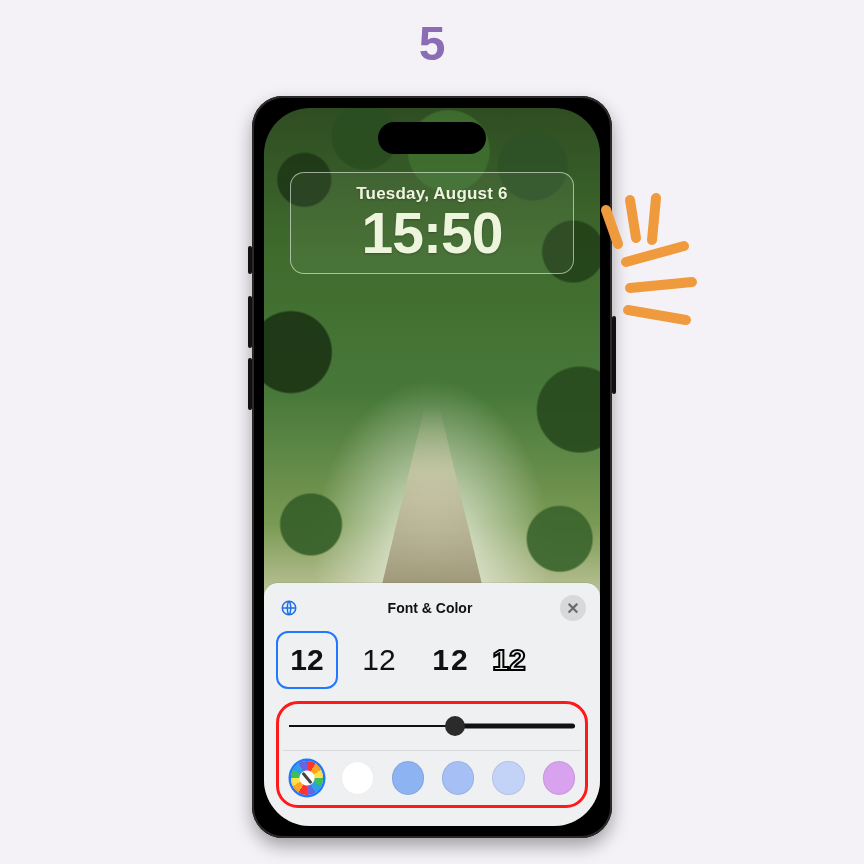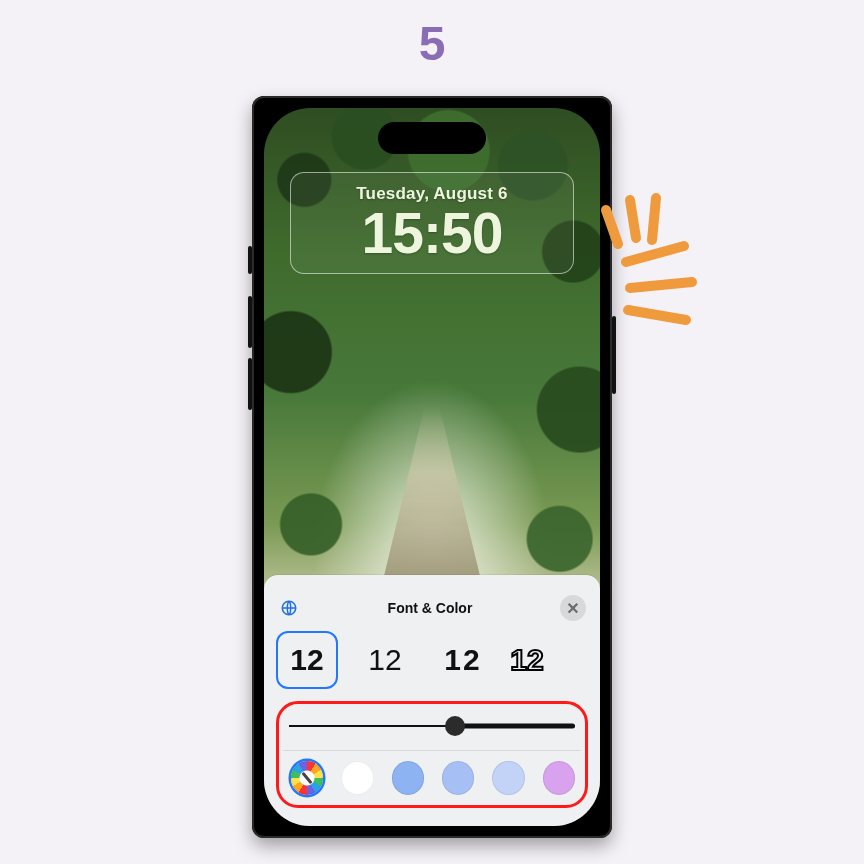--- a/index.html
+++ b/index.html
@@ -10,21 +10,21 @@
     position:relative;overflow:hidden;
   }
   .step-num{
     position:absolute;top:16px;left:50%;transform:translateX(-50%);
     font-size:48px;font-weight:700;color:#8b6db5;
   }
   
   .phone{
     position:absolute;left:50%;top:96px;transform:translateX(-50%);
     width:360px;height:742px;
-    background:#000;border-radius:12px;
+    background:#000;border-radius:31px;
     box-shadow:0 8px 18px rgba(0,0,0,.35),inset 0 0 0 2px #2a2a2a;
     padding:12px;
   }
   
   .btn-l1,.btn-l2,.btn-l3,.btn-r{
     position:absolute;background:#111;border-radius:3px;
   }
   .btn-l1{left:-4px;top:150px;width:4px;height:28px}
   .btn-l2{left:-4px;top:200px;width:4px;height:52px}
   .btn-l3{left:-4px;top:262px;width:4px;height:52px}
@@ -81,42 +81,42 @@
     font-size:17px;font-weight:600;letter-spacing:.2px;
     margin-bottom:2px;
   }
   .time{font-size:57px;font-weight:600;line-height:.95;letter-spacing:-1px}
 
   
   .sheet{
     position:absolute;left:0;right:0;bottom:0;
     background:#eff0f1;
     border-top-left-radius:14px;border-top-right-radius:14px;
-    padding:20px 12px 18px 12px;z-index:4;
+    padding:12px 12px 18px 12px;z-index:4;
     box-shadow:0 -1px 0 rgba(0,0,0,.06);
   }
   .sheet-head{
     display:flex;align-items:center;justify-content:space-between;
     padding:0 2px 8px 2px;
   }
   .globe{
     width:22px;height:22px;border-radius:50%;
     display:flex;align-items:center;justify-content:center;
     color:#1f6fe6;font-size:17px;
   }
   .sheet-title{font-size:14px;font-weight:700;color:#111;flex:1;text-align:center}
   .sheet-close{
     width:26px;height:26px;border-radius:50%;
     background:#d7d9db;color:#6a6c6f;
     display:flex;align-items:center;justify-content:center;
     font-size:16px;font-weight:700;
   }
 
   .font-row{
-    display:flex;gap:16px;overflow:hidden;padding:2px 0 10px 0;
+    display:flex;gap:10px;overflow:hidden;padding:2px 0 10px 0;
   }
   .font-opt{
     min-width:62px;height:58px;border-radius:12px;
     display:flex;align-items:center;justify-content:center;
     font-size:30px;color:#111;
   }
   .font-opt.sel{border:2.5px solid #1f78ff}
   .f-bold{font-weight:800}
   .f-reg{font-weight:500}
   .f-stencil{

